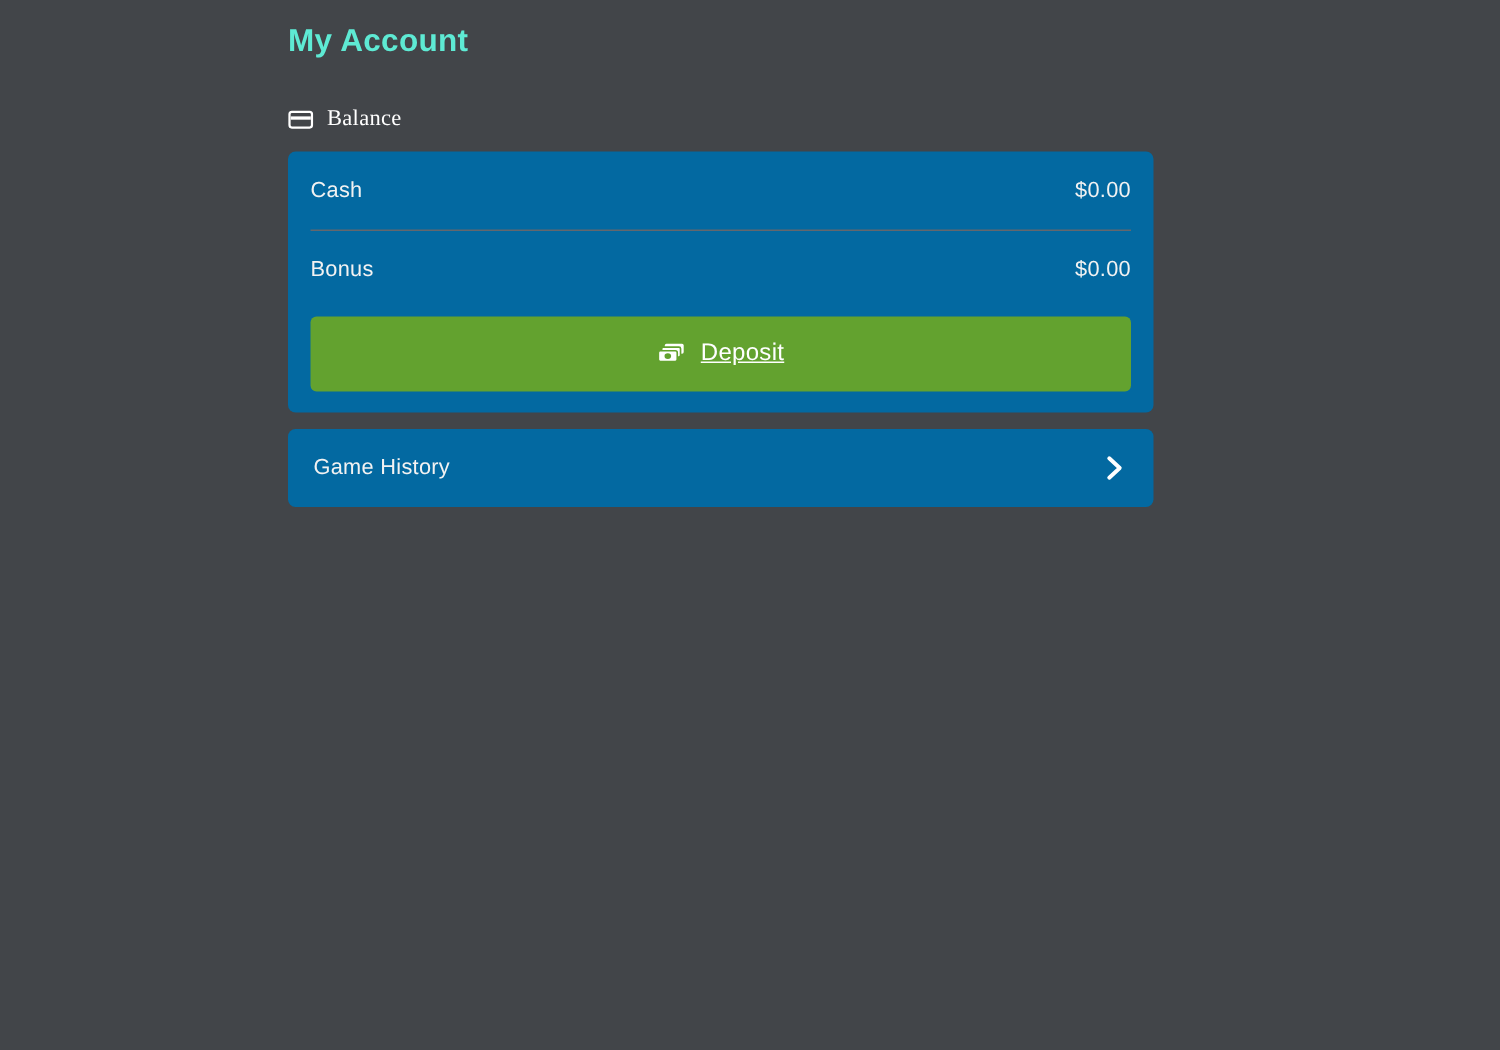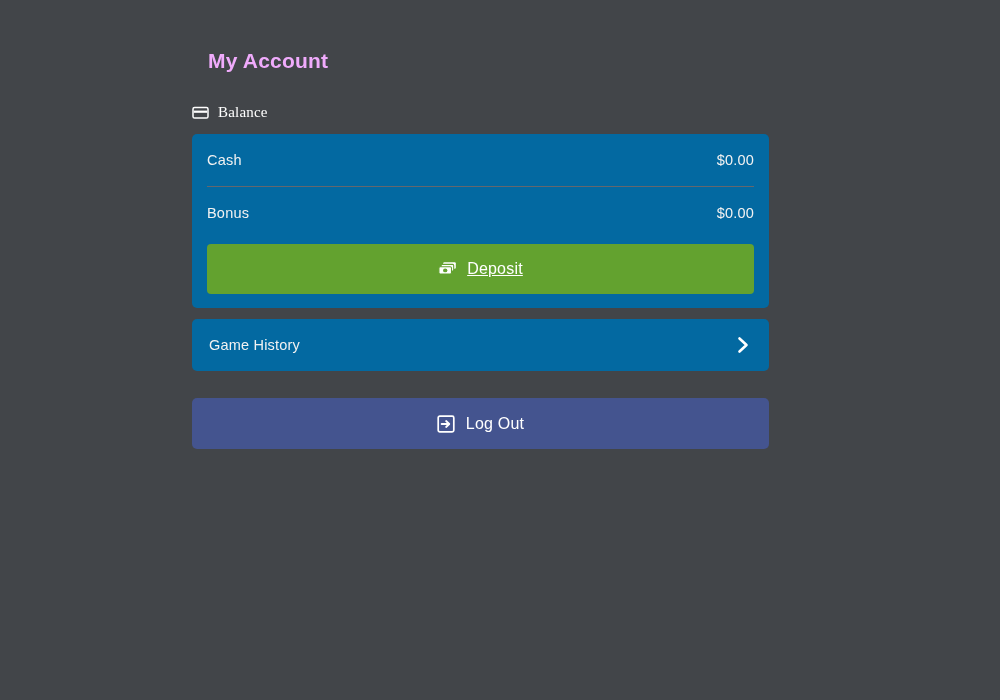--- a/index.html
+++ b/index.html
@@ -20,23 +20,23 @@
     left: 192px;
     top: 0;
     width: 577px;
     height: 700px;
   }
 
   .page-title {
     font-size: 21px;
     font-weight: bold;
     letter-spacing: 0.2px;
-    color: #f0abfc;
-    margin: 16px;
-    padding-top: 32px;
+    color: #5eead4;
+    margin: 0;
+    padding-top: 15px;
     line-height: 26px;
   }
 
   
   .section-head {
     display: flex;
     align-items: center;
     gap: 9px;
     margin-top: 27px;
     height: 22px;
@@ -231,24 +231,14 @@
         </svg>
       </span>
     </div>
   </div>
 
 
 
   <div class="gap-sm"></div>
 
 
-  <button class="logout-btn">
-    <span>
-      <svg width="18" height="18" viewBox="0 0 18 18">
-        <rect x="1.2" y="1.2" width="15.6" height="15.6" rx="1.6" fill="none" stroke="#ffffff" stroke-width="1.7"></rect>
-        <path d="M4.6 9 H11.6" stroke="#ffffff" stroke-width="1.8" stroke-linecap="round"></path>
-        <path d="M9.1 6 L12.3 9 L9.1 12" fill="none" stroke="#ffffff" stroke-width="1.8" stroke-linecap="round" stroke-linejoin="round"></path>
-      </svg>
-    </span>
-    <span>Log Out</span>
-  </button>
 
 </div>
 
 </body></html>

